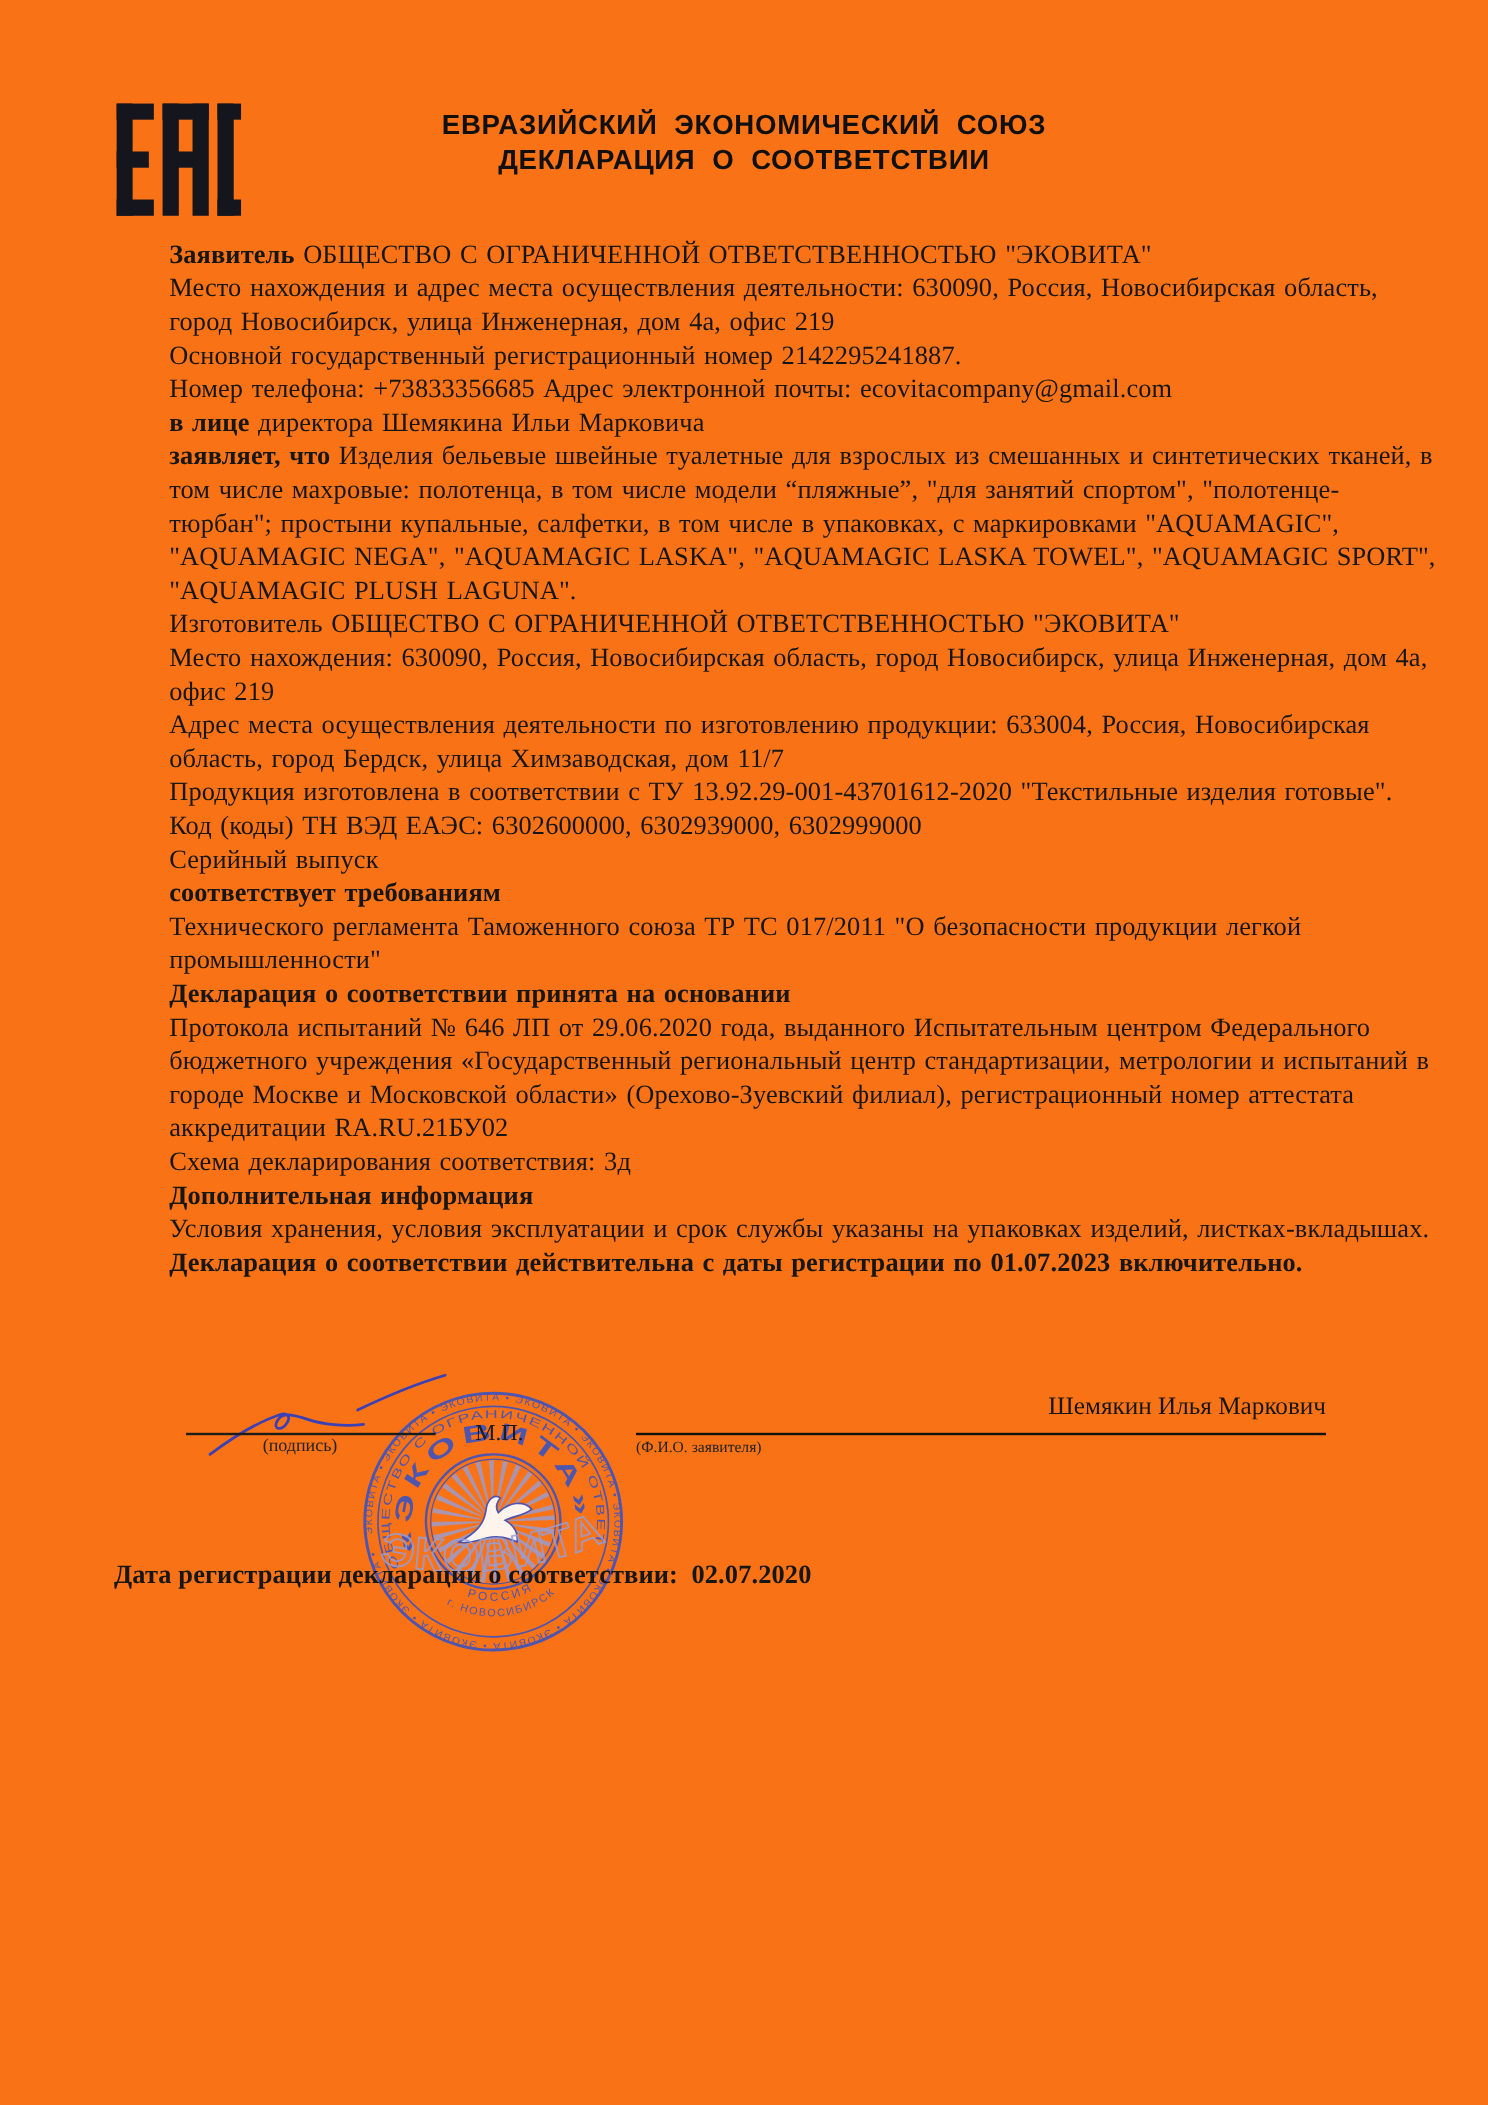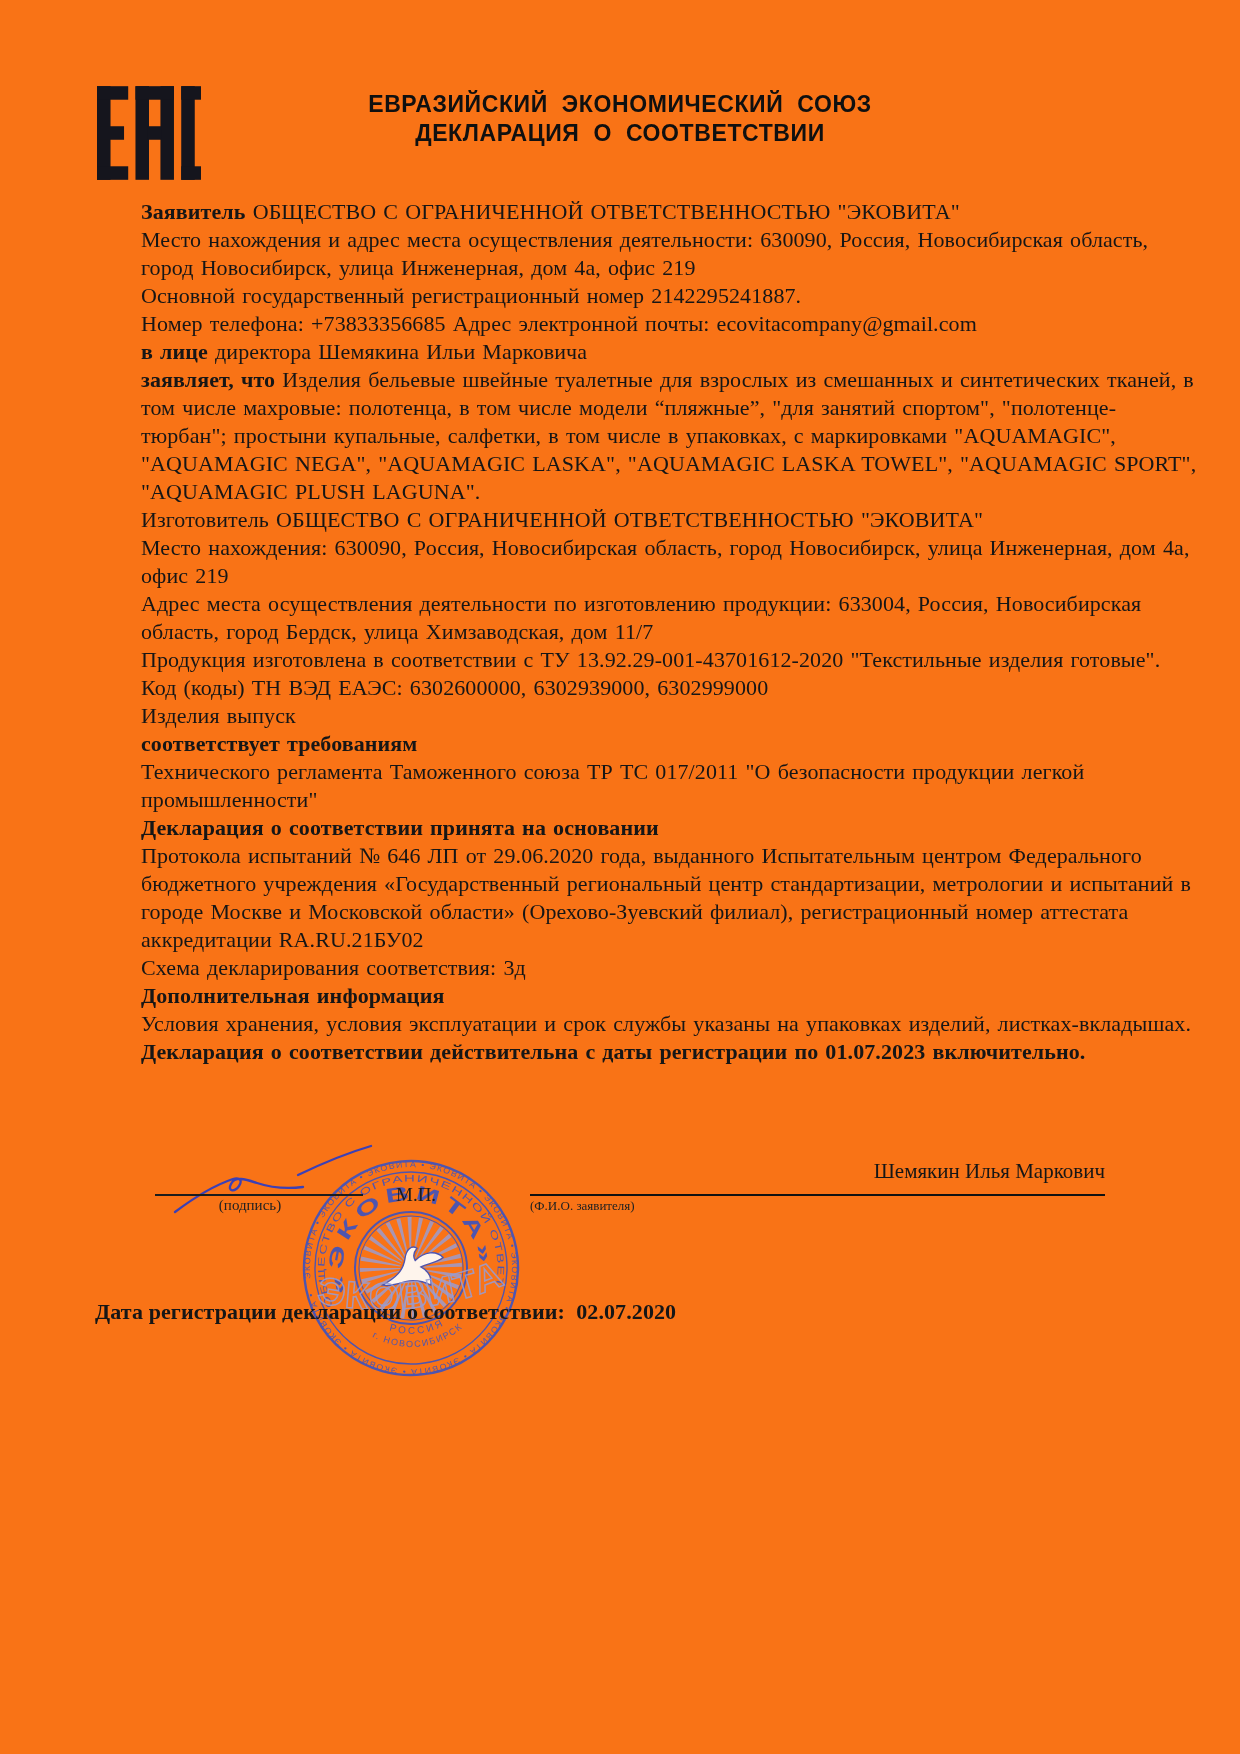--- a/index.html
+++ b/index.html
@@ -70,21 +70,21 @@
     <p>Место нахождения и адрес места осуществления деятельности: 630090, Россия,  Новосибирская область, город Новосибирск, улица Инженерная, дом 4а, офис 219</p>
     <p>Основной государственный регистрационный номер 2142295241887.</p>
     <p>Номер телефона: +73833356685 Адрес электронной почты: ecovitacompany@gmail.com</p>
     <p><span class="b">в лице</span> <span>директора Шемякина Ильи Марковича</span></p>
     <p><span class="b">заявляет, что</span> <span>Изделия бельевые швейные туалетные для взрослых из смешанных и синтетических тканей, в том числе махровые: полотенца, в том числе модели “пляжные”, "для занятий спортом", "полотенце-тюрбан"; простыни купальные, салфетки, в том числе в упаковках, с маркировками "AQUAMAGIC", "AQUAMAGIC NEGA", "AQUAMAGIC LASKA", "AQUAMAGIC LASKA TOWEL", "AQUAMAGIC SPORT", "AQUAMAGIC PLUSH LAGUNA".</span></p>
     <p><span>Изготовитель</span> <span>ОБЩЕСТВО С ОГРАНИЧЕННОЙ  ОТВЕТСТВЕННОСТЬЮ  "ЭКОВИТА"</span></p>
     <p>Место нахождения: 630090, Россия,  Новосибирская область, город Новосибирск, улица Инженерная, дом 4а, офис 219</p>
     <p>Адрес места осуществления деятельности по изготовлению продукции: 633004, Россия,  Новосибирская область, город Бердск, улица Химзаводская, дом 11/7</p>
     <p>Продукция изготовлена в соответствии с ТУ 13.92.29-001-43701612-2020 "Текстильные изделия готовые".</p>
     <p>Код (коды) ТН ВЭД ЕАЭС: 6302600000, 6302939000, 6302999000</p>
-    <p>Изделия выпуск</p>
+    <p>Серийный выпуск</p>
     <p class="b">соответствует требованиям</p>
     <p>Технического регламента Таможенного союза ТР ТС 017/2011 "О безопасности продукции легкой промышленности"</p>
     <p class="b">Декларация о соответствии принята на основании</p>
     <p>Протокола испытаний № 646 ЛП от 29.06.2020 года, выданного Испытательным центром Федерального бюджетного учреждения «Государственный региональный центр стандартизации, метрологии и испытаний в городе Москве и Московской области» (Орехово-Зуевский филиал), регистрационный номер аттестата аккредитации RA.RU.21БУ02</p>
     <p>Схема декларирования соответствия: 3д</p>
     <p class="b">Дополнительная информация</p>
     <p>Условия хранения, условия эксплуатации и срок службы указаны на упаковках изделий, листках-вкладышах.</p>
     <p class="b">Декларация о соответствии действительна с даты регистрации по 01.07.2023 включительно.</p>
   </div>
 

